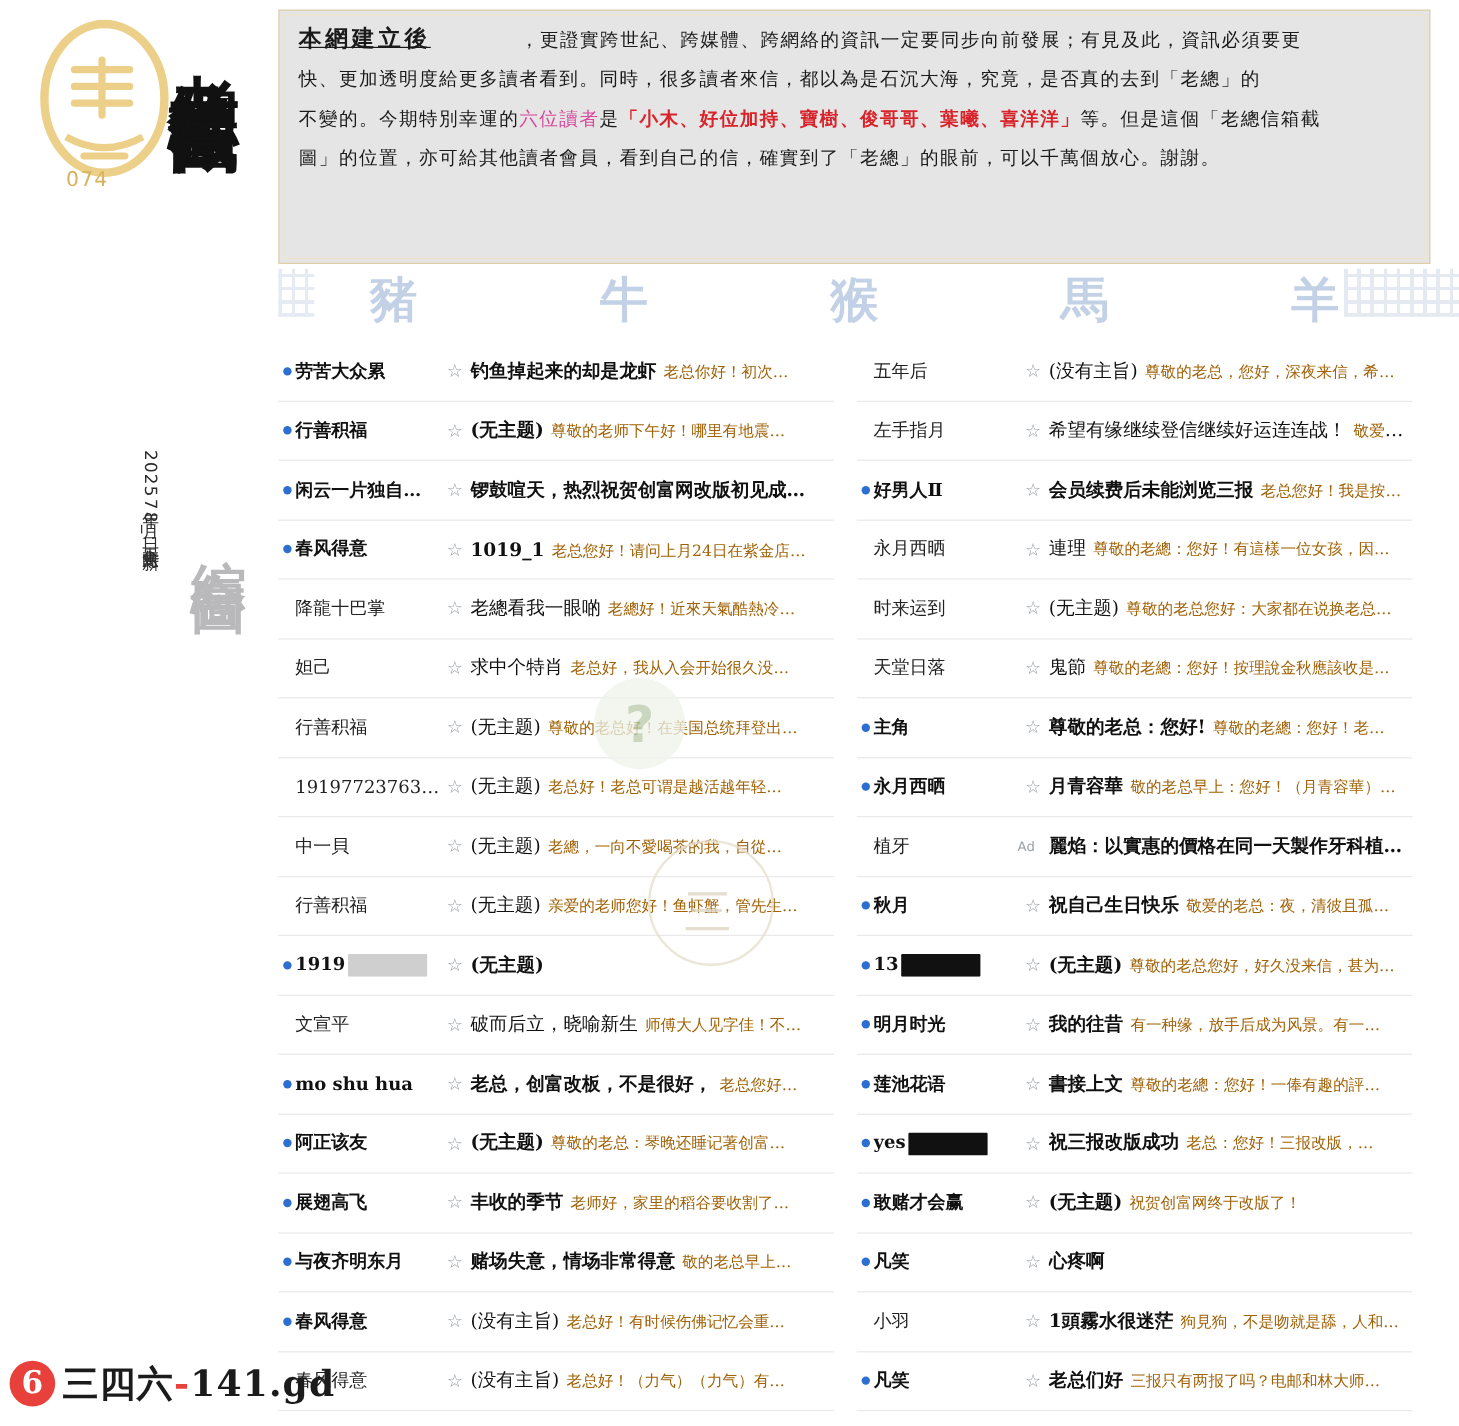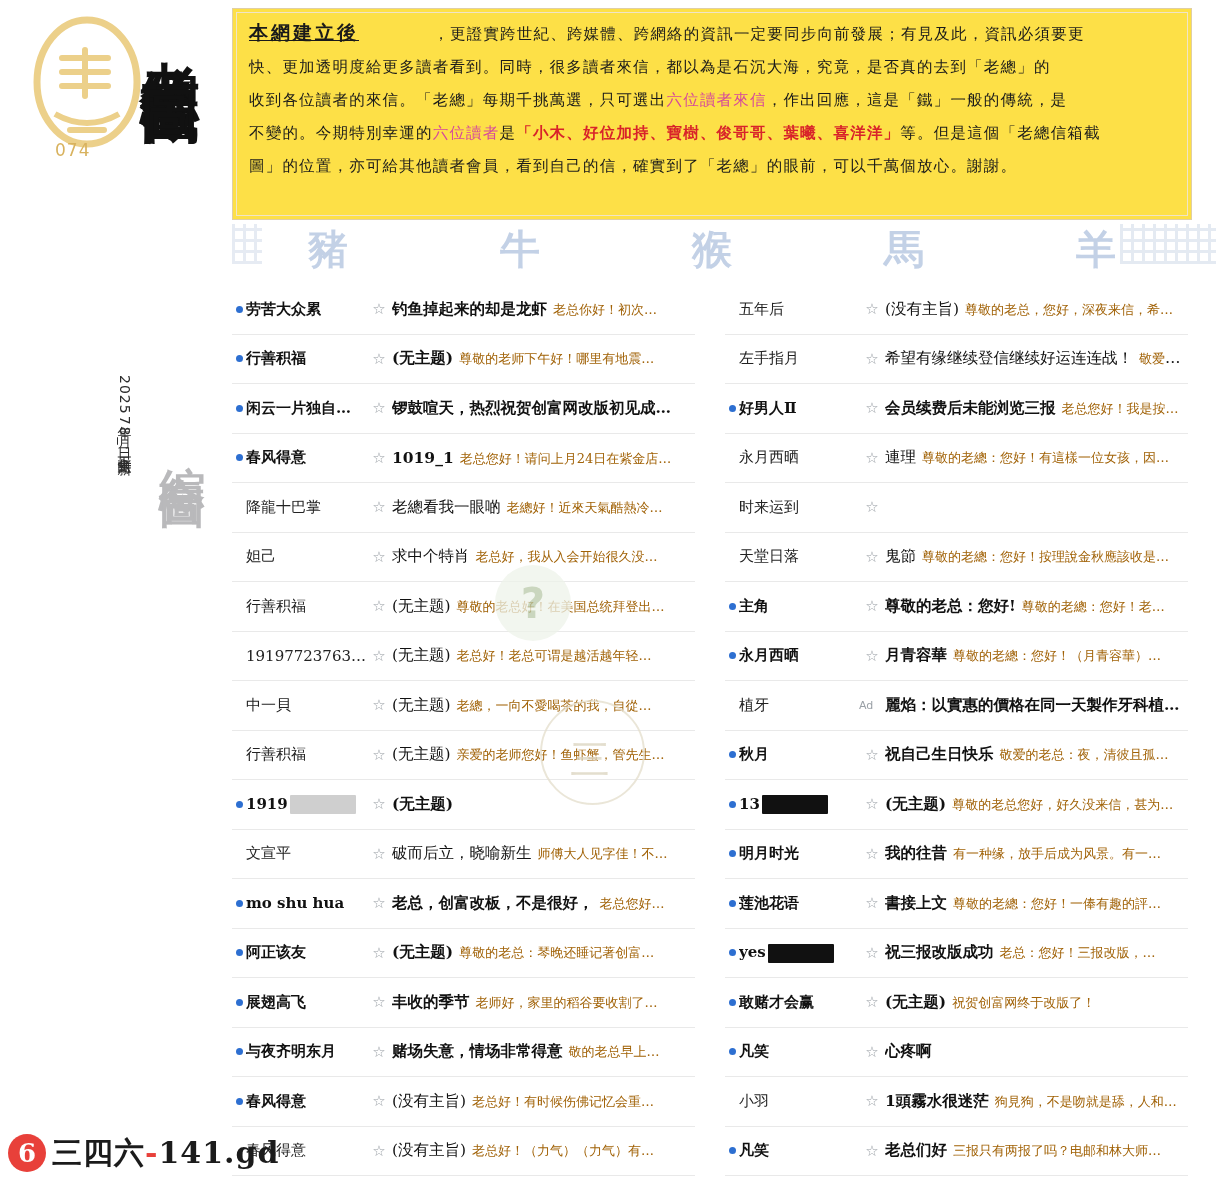--- a/index.html
+++ b/index.html
@@ -41,21 +41,21 @@
   .vdate {
     position: absolute; left: 116px; top: 375px;
     writing-mode: vertical-rl; text-orientation: mixed;
     font-size: 14px; color: #2b2b2b; letter-spacing: 1px;
   }
 
   
   .article {
     position: absolute; left: 232px; top: 8px; width: 960px; height: 212px;
     border: 1px solid #e0cfa4;
-    background: #fde047;
+    background: #e5e5e5;
     padding: 8px 14px 6px 16px;
   }
   .article:before {
     content:""; position:absolute; left:3px; top:3px; right:3px; bottom:3px;
     border:1px solid #f0e4c8; pointer-events:none;
   }
   .article p {
     margin: 0 0 3px 0;
     font-family: "DejaVu Serif", "Liberation Serif", serif;
     font-size: 15.5px; line-height: 30px; color: #1a1a1a;
@@ -88,21 +88,21 @@
     position:absolute; left:232px; top:224px; width:30px; height:40px;
     background:
       repeating-linear-gradient(90deg,#cfd9e8 0 3px,transparent 3px 11px),
       repeating-linear-gradient(0deg,#cfd9e8 0 3px,transparent 3px 11px);
     opacity:.5;
   }
 
   
   .lists {
     position:absolute; left:232px; top:285px; width:960px; height:870px;
-    display:flex; gap:30px;
+    display:flex; gap:19px;
   }
   .col { width: 463px; position:relative; }
   .row {
     display:flex; align-items:center; height:49.5px;
     border-bottom:1px solid #e9e9e9;
     overflow:hidden; white-space:nowrap;
   }
   .bullet {
     width:14px; flex:0 0 14px; display:flex; align-items:center; justify-content:center;
   }
@@ -181,23 +181,20 @@
 </div>
 
 <div class="article">
   <p>
     <span class="a-head u">本網建立後</span>
     <span class="gap-sm"></span>
     <span>，更證實跨世紀、跨媒體、跨網絡的資訊一定要同步向前發展；有見及此，資訊必須要更</span>
   </p>
   <p><span>快、更加透明度給更多讀者看到。同時，很多讀者來信，都以為是石沉大海，究竟，是否真的去到「老總」的</span></p>
   <p>
-    <span>收到各位讀者的來信。「老總」每期千挑萬選，只可選出</span><span class="hl-pink">六位讀者來信</span><span>，作出回應，這是「鐵」一般的傳統，是</span>
-  </p>
-  <p>
     <span>不變的。今期特別幸運的</span><span class="hl-pink">六位讀者</span><span>是</span><span class="hl-red">「小木、好位加持、寶樹、俊哥哥、葉曦、喜洋洋」</span><span>等。但是這個「老總信箱截</span>
   </p>
   <p><span>圖」的位置，亦可給其他讀者會員，看到自己的信，確實到了「老總」的眼前，可以千萬個放心。謝謝。</span></p>
 </div>
 
 <div class="fret-l"></div>
 <div class="zodiac">
   <span>豬</span>
   <span>牛</span>
   <span>猴</span>
@@ -385,20 +382,21 @@
         <div class="author">永月西晒</div>
         <div class="star">☆</div>
         <div class="subject"><span>連理</span><span class="snippet">尊敬的老總：您好！有這樣一位女孩，因…</span></div>
       </div>
       <div class="row">
         <div class="bullet off">
           <i></i>
         </div>
         <div class="author">时来运到</div>
         <div class="star">☆</div>
+        <div class="subject"><span>(无主题)</span><span class="snippet">尊敬的老总您好：大家都在说换老总…</span></div>
       </div>
       <div class="row">
         <div class="bullet off">
           <i></i>
         </div>
         <div class="author">天堂日落</div>
         <div class="star">☆</div>
         <div class="subject"><span>鬼節</span><span class="snippet">尊敬的老總：您好！按理說金秋應該收是…</span></div>
       </div>
       <div class="row">
@@ -408,21 +406,21 @@
         <div class="author b">主角</div>
         <div class="star">☆</div>
         <div class="subject b"><span>尊敬的老总：您好!</span><span class="snippet">尊敬的老總：您好！老…</span></div>
       </div>
       <div class="row">
         <div class="bullet">
           <i></i>
         </div>
         <div class="author b">永月西晒</div>
         <div class="star">☆</div>
-        <div class="subject b"><span>月青容華</span><span class="snippet">尊敬的老總：您好！（月青容華）…</span></div>
+        <div class="subject b"><span>月青容華</span><span class="snippet">敬的老总早上：您好！（月青容華）…</span></div>
       </div>
       <div class="row">
         <div class="bullet off">
           <i></i>
         </div>
         <div class="author">植牙</div>
         <div class="ad-tag">Ad</div>
         <div class="subject b"><span>麗焰：以實惠的價格在同一天製作牙科植入物</span></div>
       </div>
       <div class="row">

